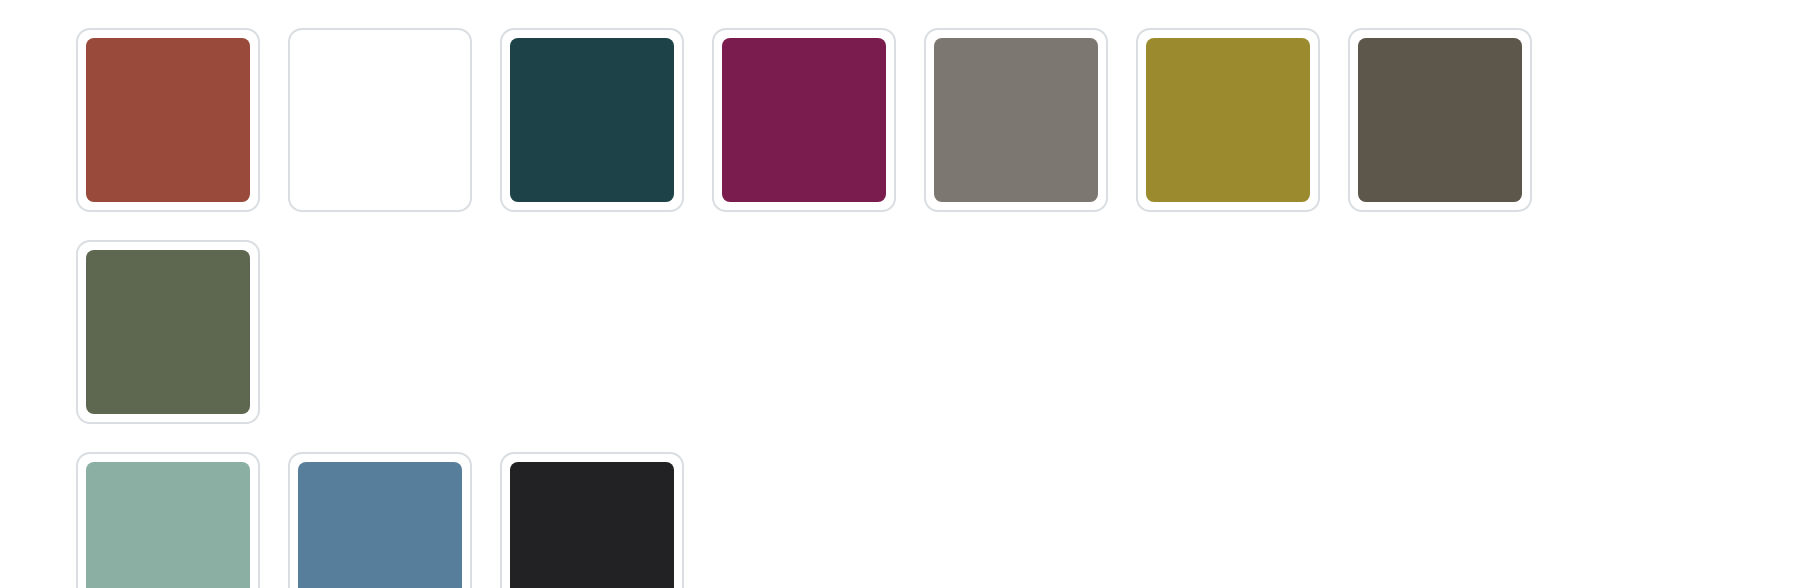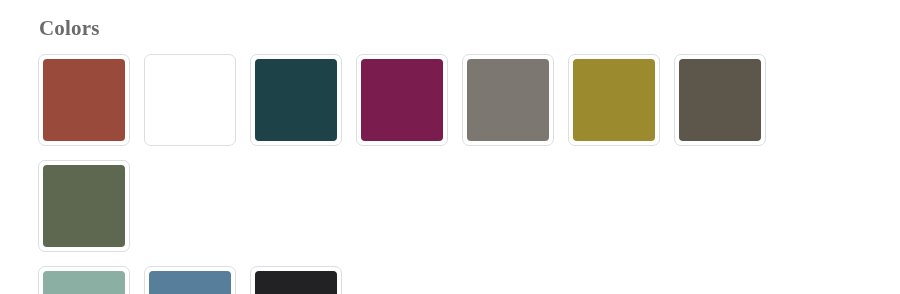--- a/index.html
+++ b/index.html
@@ -69,21 +69,20 @@
   
   .swatch-chip[data-white="true"] {
     border-radius: 4px;
   }
 </style>
 </head>
 <body>
 
 <div class="page">
 
-  <h2 class="section-title" style="color: rgb(107, 107, 107);">Colors</h2>
 
   <div class="swatch-grid">
       <div class="swatch" style="border-color: rgb(218, 222, 226);">
         <div class="swatch-chip" style="background-color: rgb(154, 74, 59);"></div>
       </div>
       <div class="swatch" style="border-color: rgb(218, 222, 226);">
         <div class="swatch-chip" data-white="true" style="background-color: rgb(255, 255, 255);"></div>
       </div>
       <div class="swatch" style="border-color: rgb(218, 222, 226);">
         <div class="swatch-chip" style="background-color: rgb(29, 67, 73);"></div>

